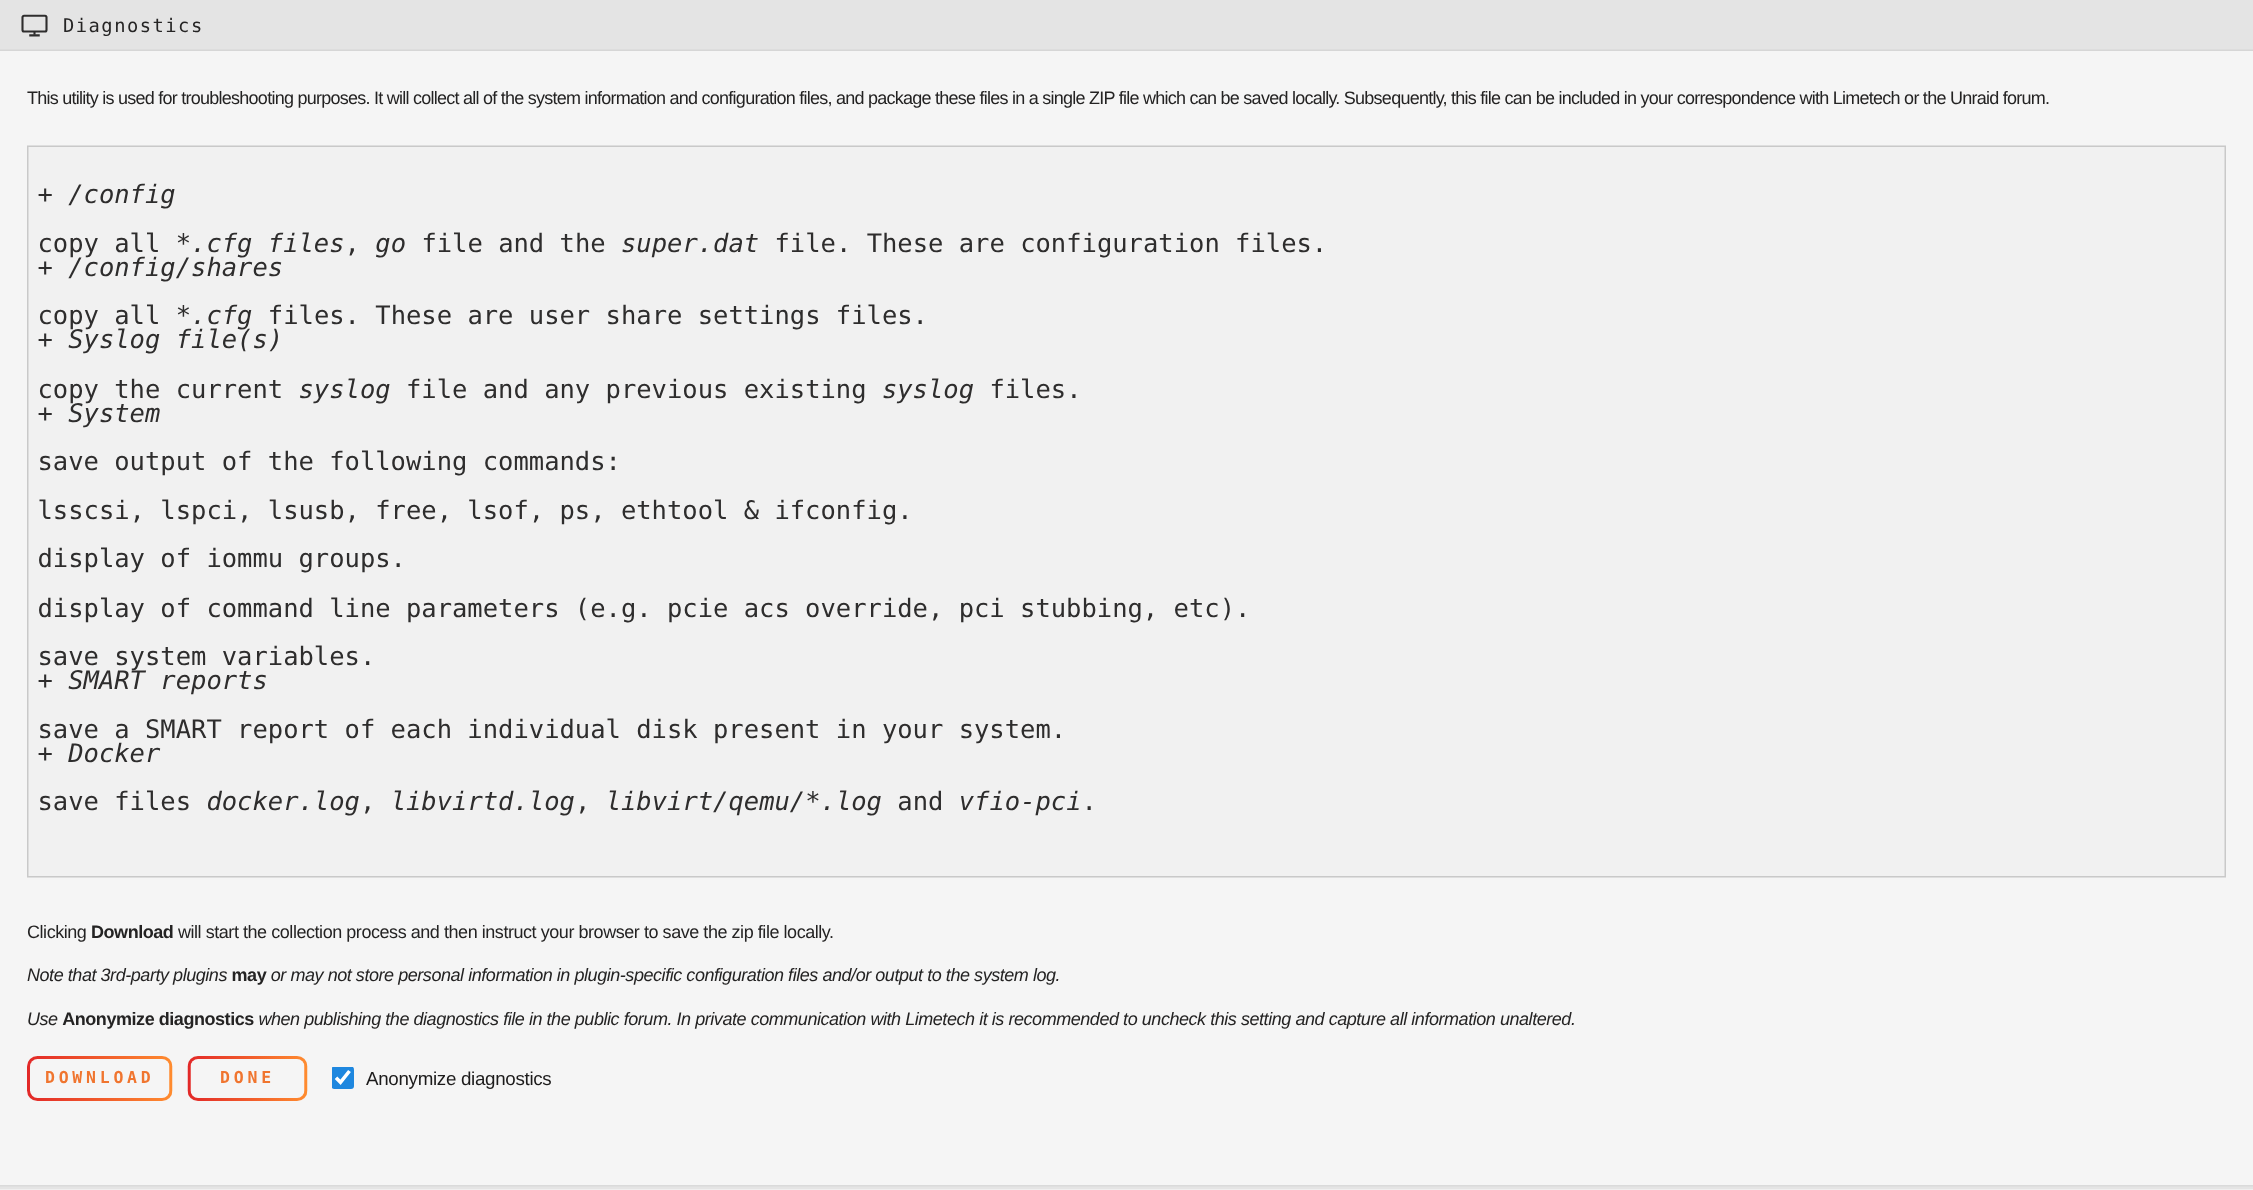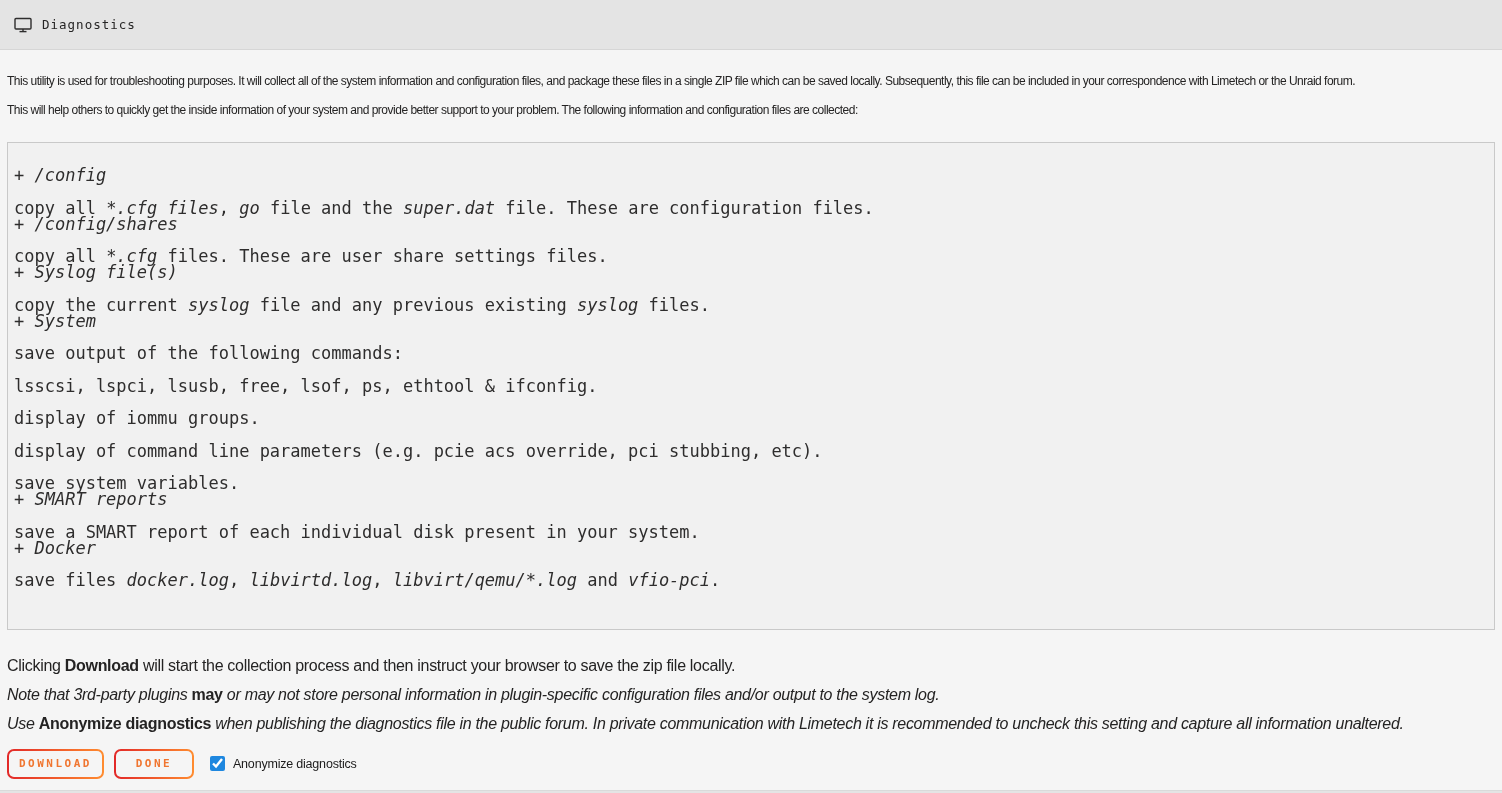--- a/index.html
+++ b/index.html
@@ -15,50 +15,50 @@
   }
   *{box-sizing:border-box;}
   html,body{margin:0;padding:0;}
   body{
     width:1502px;height:793px;overflow:hidden;position:relative;
     background:var(--page-bg);
     font-family:"Liberation Sans",sans-serif;
     color:var(--text);
   }
   .header{
-    height:50px;background:var(--header-bg);
+    height:34px;background:var(--header-bg);
     border-bottom:1px solid #d6d6d6;
     display:flex;align-items:center;gap:10px;padding:0 14px;
   }
   .header .title{
     font-family:"DejaVu Sans Mono",monospace;
     font-size:12.5px;letter-spacing:1px;color:#262525;
   }
   .icon-monitor{display:inline-flex;align-items:center;}
-  .content{padding:0 7px;margin-top:10px;}
+  .content{padding:0 18px;margin-top:10px;}
   .para{
     margin:0;font-size:12px;letter-spacing:-0.5px;line-height:16px;
     white-space:nowrap;color:#242323;
   }
   .para.first{margin-top:23px;}
   .para.second{margin-top:13px;}
   .collection-box{
     margin-top:24px;
     background:var(--box-bg);
     border:1px solid var(--box-border);
     padding:8px 10px 8px 6px;
     font-family:"DejaVu Sans Mono",monospace;
     font-size:17px;line-height:16.2px;color:#2e2d2d;
     white-space:pre;overflow:hidden;
   }
   .pre-line{min-height:16.2px;}
   .pre-line .it{font-style:italic;}
   .notes{margin-top:28px;}
   .note{
-    margin:0 0 13px 0;font-size:16px;letter-spacing:-0.3px;line-height:16px;
+    margin:0 0 13px 0;font-size:12px;letter-spacing:-0.3px;line-height:16px;
     white-space:nowrap;color:#242323;
   }
   .note.italic{font-style:italic;}
   .note .bd{font-weight:bold;font-style:normal;}
   .actions{
     margin-top:17px;display:flex;align-items:center;gap:10px;
   }
   .btn{
     height:30px;min-width:80px;padding:0 10px;
     border:2px solid transparent;border-radius:7px;
@@ -88,21 +88,20 @@
       <rect x="1" y="1.5" width="16" height="10.5" rx="1"></rect>
       <line x1="9" y1="12" x2="9" y2="14.2"></line>
       <line x1="5.5" y1="14.6" x2="12.5" y2="14.6"></line>
     </svg>
   </span>
   <span class="title">Diagnostics</span>
 </div>
 
 <div class="content">
   <p class="para first">This utility is used for troubleshooting purposes. It will collect all of the system information and configuration files, and package these files in a single ZIP file which can be saved locally. Subsequently, this file can be included in your correspondence with Limetech or the Unraid forum.</p>
-  <p class="para second">This will help others to quickly get the inside information of your system and provide better support to your problem. The following information and configuration files are collected:</p>
 
   <div class="collection-box"><div class="pre-line">&nbsp;</div><div class="pre-line"><span class="it">+ /config</span></div><div class="pre-line">&nbsp;</div><div class="pre-line"><span>copy all </span><span class="it">*.cfg files</span><span>, </span><span class="it">go</span><span> file and the </span><span class="it">super.dat</span><span> file. These are configuration files.</span></div><div class="pre-line"><span class="it">+ /config/shares</span></div><div class="pre-line">&nbsp;</div><div class="pre-line"><span>copy all </span><span class="it">*.cfg</span><span> files. These are user share settings files.</span></div><div class="pre-line"><span class="it">+ Syslog file(s)</span></div><div class="pre-line">&nbsp;</div><div class="pre-line"><span>copy the current </span><span class="it">syslog</span><span> file and any previous existing </span><span class="it">syslog</span><span> files.</span></div><div class="pre-line"><span class="it">+ System</span></div><div class="pre-line">&nbsp;</div><div class="pre-line"><span>save output of the following commands:</span></div><div class="pre-line">&nbsp;</div><div class="pre-line"><span>lsscsi, lspci, lsusb, free, lsof, ps, ethtool &amp; ifconfig.</span></div><div class="pre-line">&nbsp;</div><div class="pre-line"><span>display of iommu groups.</span></div><div class="pre-line">&nbsp;</div><div class="pre-line"><span>display of command line parameters (e.g. pcie acs override, pci stubbing, etc).</span></div><div class="pre-line">&nbsp;</div><div class="pre-line"><span>save system variables.</span></div><div class="pre-line"><span class="it">+ SMART reports</span></div><div class="pre-line">&nbsp;</div><div class="pre-line"><span>save a SMART report of each individual disk present in your system.</span></div><div class="pre-line"><span class="it">+ Docker</span></div><div class="pre-line">&nbsp;</div><div class="pre-line"><span>save files </span><span class="it">docker.log</span><span>, </span><span class="it">libvirtd.log</span><span>, </span><span class="it">libvirt/qemu/*.log</span><span> and </span><span class="it">vfio-pci</span><span>.</span></div><div class="pre-line">&nbsp;</div><div class="pre-line">&nbsp;</div></div>
 
   <div class="notes">
       <p class="note"><span>Clicking </span><span class="bd">Download</span><span> will start the collection process and then instruct your browser to save the zip file locally.</span></p>
       <p class="note italic"><span>Note that 3rd-party plugins </span><span class="bd">may</span><span> or may not store personal information in plugin-specific configuration files and/or output to the system log.</span></p>
       <p class="note italic"><span>Use </span><span class="bd">Anonymize diagnostics</span><span> when publishing the diagnostics file in the public forum. In private communication with Limetech it is recommended to uncheck this setting and capture all information unaltered.</span></p>
     </div>
 
   <div class="actions">

